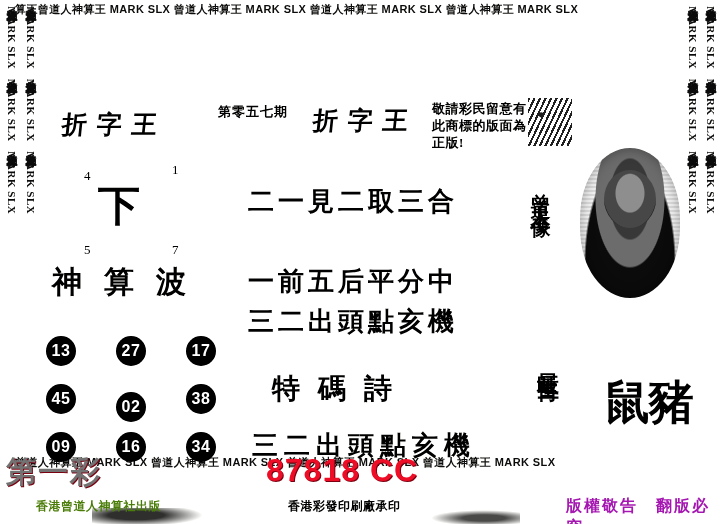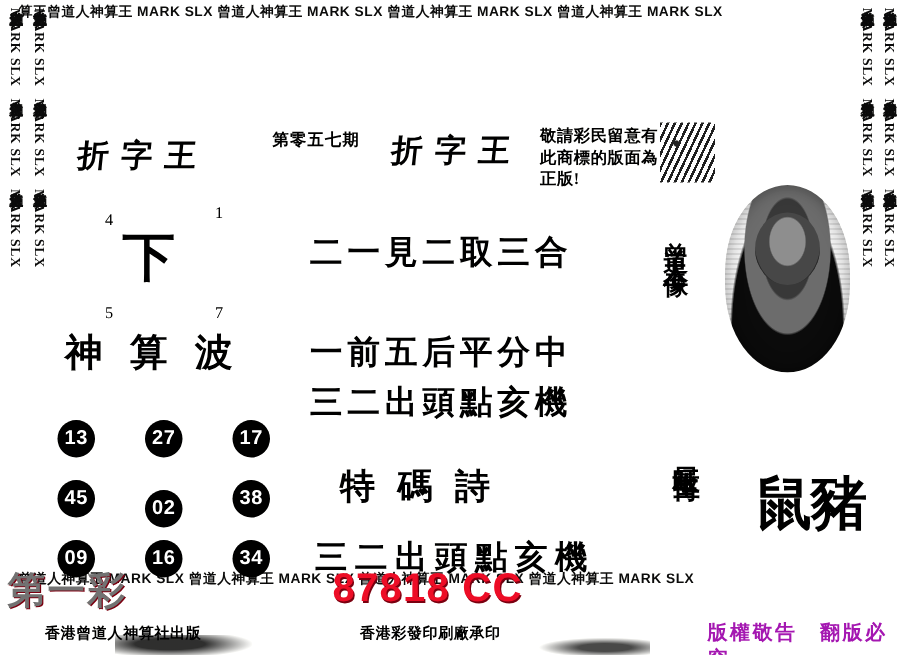--- a/index.html
+++ b/index.html
@@ -284,21 +284,21 @@
     color: #e8122a;
     letter-spacing: 1px;
     text-shadow: 1px 1px 0 #7a0615;
   }
   .footer-left {
     position: absolute;
     top: 498px;
     left: 36px;
     font-size: 12px;
     font-weight: bold;
-    color: #000000;
+    color: #4d7c0f;
     letter-spacing: 0.5px;
   }
   .footer-mid {
     position: absolute;
     top: 498px;
     left: 288px;
     font-size: 12px;
     font-weight: bold;
     color: #000;
     letter-spacing: 0.5px;

